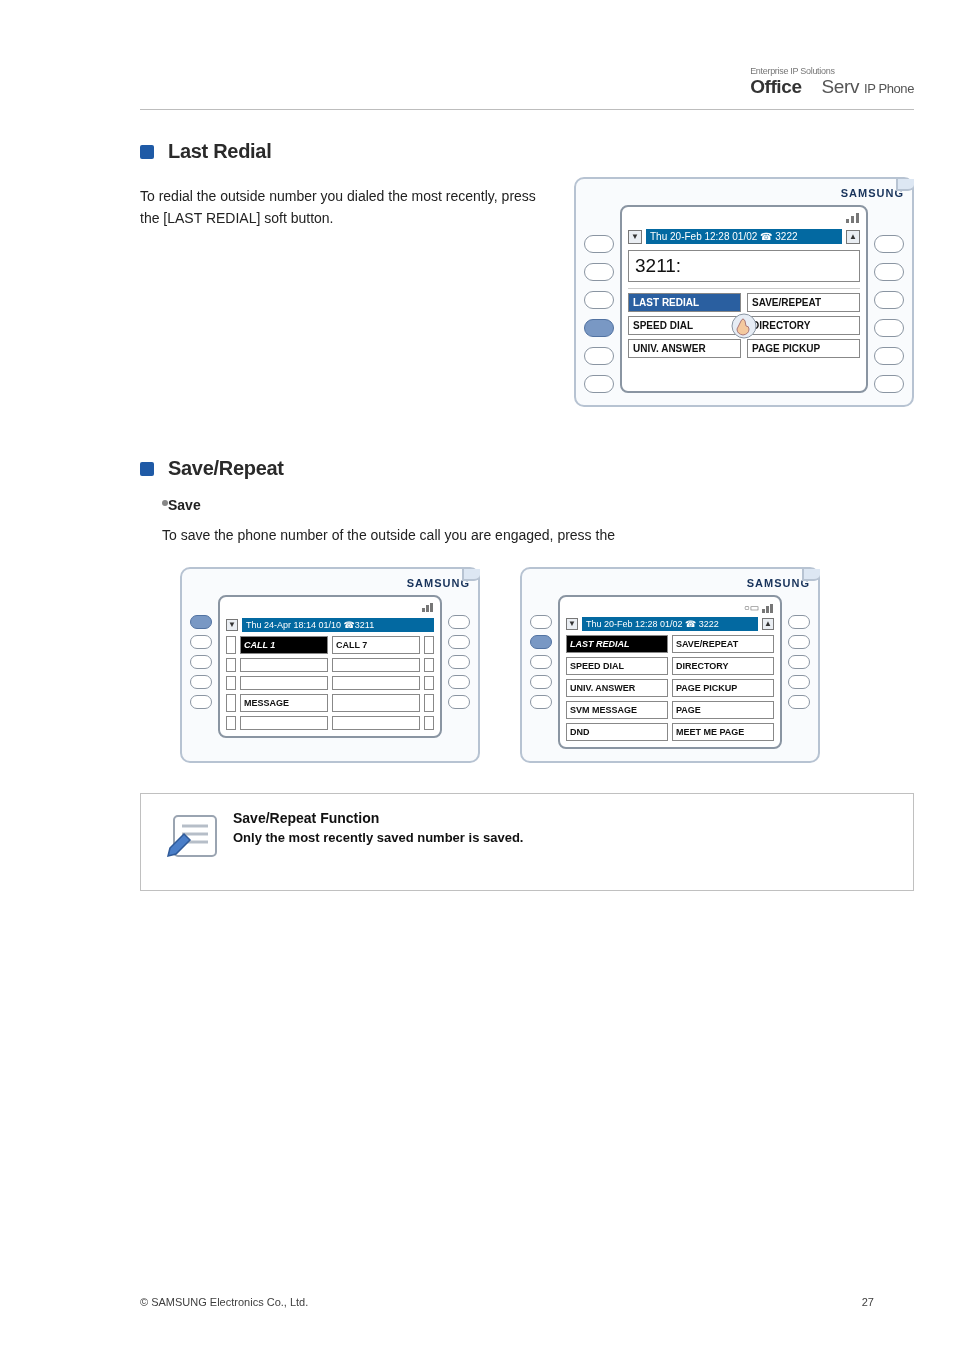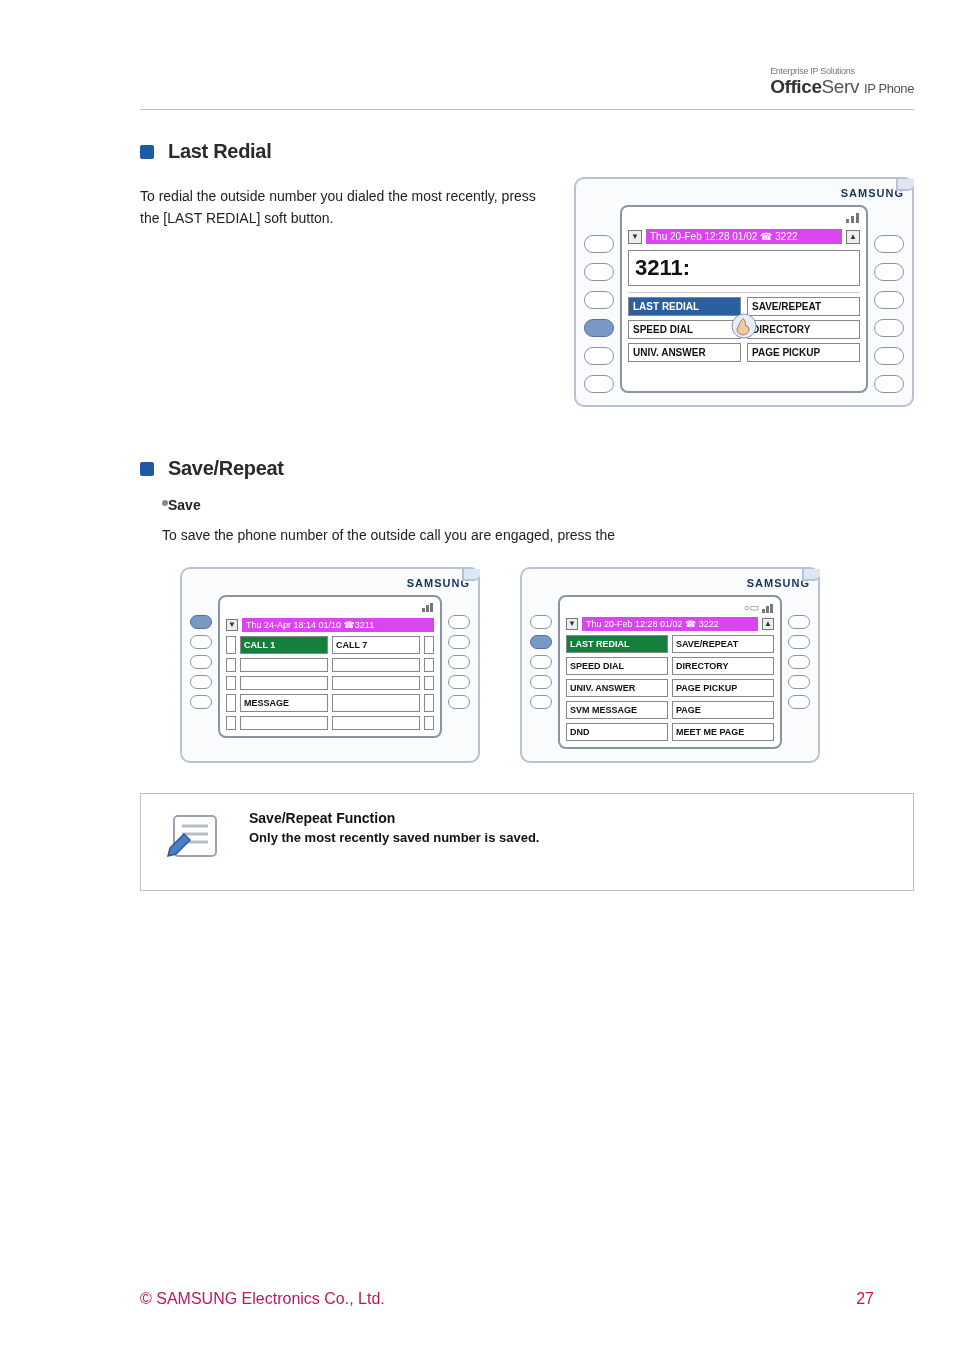--- a/index.html
+++ b/index.html
@@ -32,21 +32,21 @@
     font-size: 9px;
     color: #777;
     letter-spacing: -0.3px;
   }
   .logo-main {
     font-size: 19px;
     color: #333;
     letter-spacing: -0.4px;
   }
   .logo-main .bold { font-weight: 700; }
-  .logo-main .light { font-weight: 300; color:#555;}
+  .logo-main .light { font-weight: 300; color:#555;margin-left:20px;}
   .logo-main .ip { font-size: 13px; color:#555; font-weight: 400; }
   .heading-row { display:flex; align-items:center; gap:14px; margin-top:24px; margin-bottom:14px; }
   .heading-marker {
     width:14px; height:14px; background:#1f5aa6; border-radius:2px;
   }
   .heading-text {
     font-size:20px; font-weight:700; color:#2a2a2a; letter-spacing:-0.3px;
   }
   .body-text {
     font-size:14px; line-height:1.6; color:#222; margin: 8px 0;
@@ -55,21 +55,21 @@
     display:flex; gap:0; align-items:flex-start; margin-left:22px; margin-top:10px; margin-bottom:6px;
   }
   .bullet-dot {
     width:6px; height:6px; border-radius:50%; background:#888; margin-top:6px; flex:0 0 auto;
   }
   .row-screens {
     display:flex; gap:40px; margin:20px 0 30px 40px;
   }
   .note-box {
     border:1px solid #c0c0c0; padding:16px 18px 24px 18px; margin:30px 0;
-    display:flex; gap:20px;
+    display:flex; gap:4px;
   }
   .note-icon-wrap { width:70px; display:flex; align-items:flex-start; justify-content:center;}
   .note-content { flex:1; }
   .note-title { font-weight:700; font-size:14px; margin-bottom:4px;}
   .note-body { font-size:13px;font-weight:bold; }
   
   .phone {
     border:2px solid #b7c3d2; border-radius:10px;
     padding:6px 8px 12px 8px;
     background:#f9fbfd;
@@ -100,46 +100,46 @@
     padding:6px;
     display:flex; flex-direction:column; gap:4px;
   }
   .status-icons { text-align:right; font-size:10px; color:#666; line-height:1; min-height:10px;}
   .status-row { display:flex; align-items:center; gap:4px;}
   .tri-btn {
     width:14px; height:14px; border:1px solid #777; background:#eaeef3;
     display:flex; align-items:center; justify-content:center; font-size:8px; color:#333;
   }
   .status-bar {
-    flex:1; background:#d946ef; color:#fff; font-size:10px; padding:2px 4px;
+    flex:1; background:#0369a1; color:#fff; font-size:10px; padding:2px 4px;
     white-space:nowrap;
   }
   .status-bar.small { font-size:9px; }
   .big-ext {
-    border:1px solid #888; padding:4px 6px; font-size:22px; font-weight:700;
+    border:1px solid #888; padding:4px 6px; font-size:19px; font-weight:400;
     margin: 2px 0;
   }
   .sep-line { border:none; border-top:1px solid #ccc; margin:0;}
   .softkey-grid { display:flex; gap:6px;}
   .softkey-col { flex:1; display:flex; flex-direction:column; gap:4px;}
   .sk {
     border:1px solid #888; font-size:10px; font-weight:700; padding:3px 4px;
     background:#fff; white-space:nowrap; text-align:left;
   }
   .sk.inv { background:#2a5fa0; color:#fff; }
   .center-dial {
     position:absolute; width:30px; height:30px; top:58%; left:50%;
     transform:translate(-50%,-10%);
   }
   .cell-row { display:flex; gap:4px; }
   .cell {
     flex:1; border:1px solid #888; font-size:9px; font-weight:700;
     padding:3px 3px; min-height:14px; background:#fff;
   }
-  .cell.inv { background:#15803d; color:#fff;}
+  .cell.inv { background:#000000; color:#fff;font-style:italic;}
   .cell.edge { flex:0 0 10px; padding:0;}
   
   .phone-small { width:300px; }
   .phone-large { width:340px; }
 </style>
 </head>
 <body>
 
 <div class="page">
 
@@ -359,18 +359,18 @@
         <line x1="18" y1="32" x2="44" y2="32" stroke="#b6bec8" stroke-width="3"></line>
         <path d="M6 38 L20 24 L26 30 L12 44 L4 46 Z" fill="#4a7ec8" stroke="#2f5a99" stroke-width="1.5"></path>
       </svg>
     </div>
     <div class="note-content">
       <div class="note-title">Save/Repeat Function</div>
       <div class="note-body">Only the most recently saved number is saved.</div>
     </div>
   </div>
 
-  <div style="position:absolute; bottom:40px; left:140px; right:80px; display:flex; justify-content:space-between; font-size:16px; color:#be185d;">
+  <div style="position:absolute; bottom:40px; left:140px; right:80px; display:flex; justify-content:space-between; font-size:11px; color:#404040;">
     <span>© SAMSUNG Electronics Co., Ltd.</span>
     <span>27</span>
   </div>
 
 </div>
 
 </body></html>

